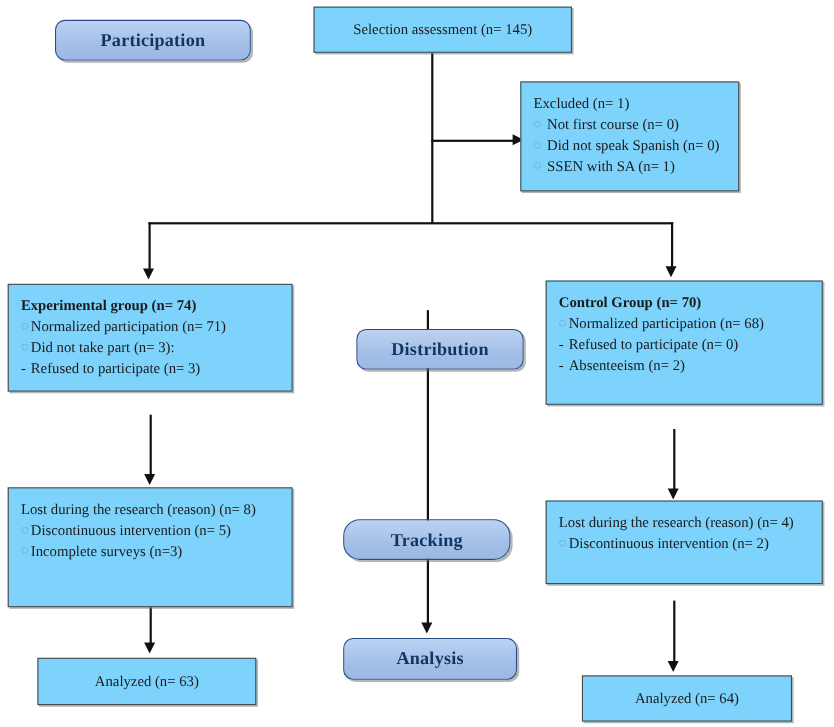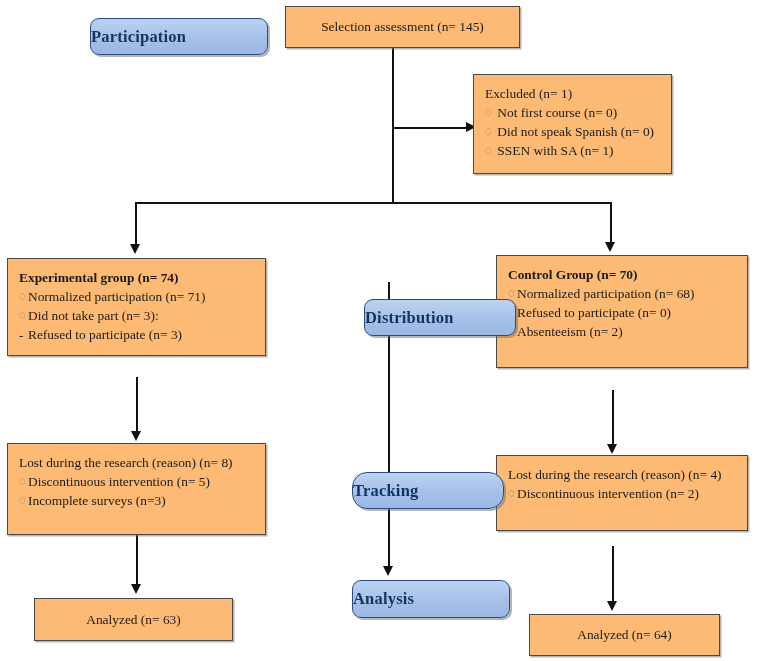--- a/index.html
+++ b/index.html
@@ -1,21 +1,21 @@
 <!DOCTYPE html>
 <html><head>
 <meta charset="utf-8">
 <style>
   html,body{margin:0;padding:0;background:#ffffff;}
   body{width:758px;height:661px;font-family:"Liberation Serif",serif;color:#1a1a1a;}
   #stage{position:relative;width:758px;height:661px;overflow:hidden;background:#ffffff;}
 
   .box{
     position:absolute;
-    background:#fdba74;
+    background:#7dd3fc;
     border:1.2px solid #4a4a4a;
     box-sizing:border-box;
     box-shadow:1.5px 1.5px 0 rgba(120,120,120,.55);
     font-family:"Liberation Serif",serif;
     font-size:13.4px;
     line-height:1.42;
     color:#1b1b1b;
     z-index:4;
   }
   .box .inner{padding:9px 11px;}
@@ -31,28 +31,27 @@
   }
   .dash{display:inline-block;width:9px;}
 
   .badge{
     position:absolute;
     box-sizing:border-box;
     border:1.3px solid #2a4c82;
     border-radius:9px;
     background:linear-gradient(180deg,#bcd2f2 0%,#a5c0e8 55%,#9bb8e4 100%);
     box-shadow:2px 2px 0 rgba(110,110,110,.5);
-    display:flex;align-items:center;justify-content:flex-start;
+    display:flex;align-items:center;justify-content:center;
     font-family:"Liberation Serif",serif;
     font-weight:bold;
     font-size:16.5px;
     color:#11365e;
     z-index:6;
     letter-spacing:.2px;
-    margin-left:40px;
   }
 
   .ln{position:absolute;background:#111111;z-index:2;}
   .vln{width:1.7px;}
   .hln{height:1.7px;}
   .arrowdown{
     position:absolute;width:0;height:0;z-index:3;
     border-left:5.5px solid transparent;
     border-right:5.5px solid transparent;
     border-top:10px solid #111111;
@@ -157,21 +156,21 @@
       </div>
       <div class="li">
         <span class="dash">-</span><span>Refused to participate (n= 0)</span>
       </div>
       <div class="li">
         <span class="dash">-</span><span>Absenteeism (n= 2)</span>
       </div>
     </div>
   </div>
 
-  <div class="box" style="left:7px;top:443px;width:259px;height:92px;">
+  <div class="box" style="left:7px;top:443px;width:259px;height:109px;">
     <div class="inner">
       <div class="li">Lost during the research (reason) (n= 8)</div>
       <div class="li">
         <span class="bul">◌</span><span>Discontinuous intervention (n= 5)</span>
       </div>
       <div class="li">
         <span class="bul">◌</span><span>Incomplete surveys (n=3)</span>
       </div>
     </div>
   </div>

